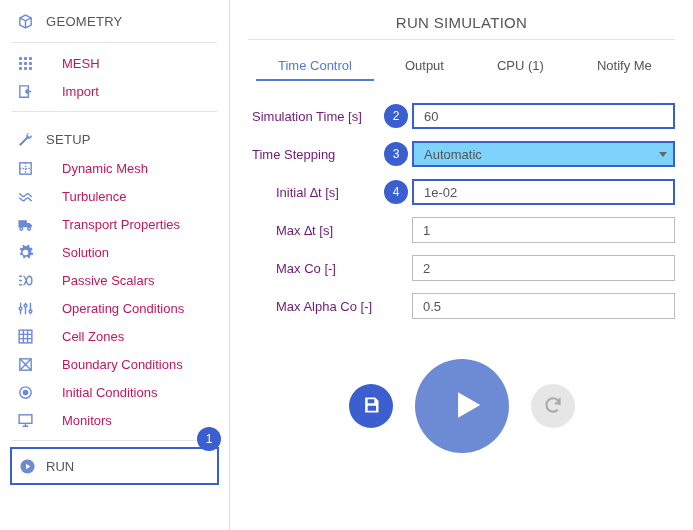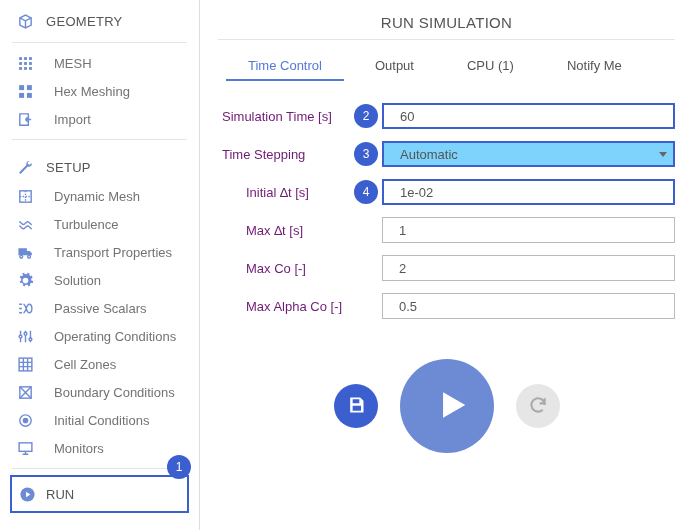--- a/index.html
+++ b/index.html
@@ -1,40 +1,40 @@
 <!DOCTYPE html>
 <html><head>
 <meta charset="utf-8">
 <style>
   * { box-sizing: border-box; margin:0; padding:0; }
   body { font-family: "Segoe UI", Arial, sans-serif; font-size:13px; color:#555; background:#fff; width:693px; height:530px; overflow:hidden; display:flex; }
-  .sidebar { width:200px; height:530px; border-right:1px solid #ddd; background:#fff; overflow:hidden; position:relative; }
+  .sidebar { width:230px; height:530px; border-right:1px solid #ddd; background:#fff; overflow:hidden; position:relative; }
   .sb-group { padding:12px 0 6px 16px; display:flex; align-items:center; gap:12px; font-weight:400; color:#555; }
   .sb-group .label { font-size:13px; letter-spacing:0.3px; }
-  .sb-item { padding:5px 0 5px 16px; display:flex; align-items:center; gap:20px; cursor:pointer; color:#737373; }
+  .sb-item { padding:5px 0 5px 16px; display:flex; align-items:center; gap:28px; cursor:pointer; color:#be185d; }
   .sb-icon { width:18px; height:18px; display:flex; align-items:center; justify-content:center; color:#6d8bd4; flex:0 0 18px; }
   .sb-icon svg { width:17px; height:17px; }
   .sb-divider { height:1px; background:#e4e4e4; margin:6px 12px; }
   .sb-run { margin:6px 10px; border:2px solid #3b5fcf; padding:8px 6px; display:flex; align-items:center; gap:10px; color:#555; cursor:pointer; position:relative; }
   .callout { width:24px; height:24px; border-radius:50%; background:#3b5fcf; color:#fff; display:flex; align-items:center; justify-content:center; font-size:12px; font-weight:500; position:absolute; }
   .callout.c1 { right:-4px; top:-22px; }
   .main { flex:1; padding:14px 18px 0 18px; position:relative; }
   .title { text-align:center; font-size:15px; font-weight:300; letter-spacing:0.3px; color:#555; margin-bottom:8px; }
   .hr { height:1px; background:#e4e4e4; margin-bottom:12px; }
   .tabs { display:flex; gap:9px; margin:0 0 22px 8px; }
   .tab { padding:6px 22px; cursor:pointer; color:#555; font-size:13px; border-bottom:2px solid transparent; }
   .tab.active { color:#5478d6; border-bottom:2px solid #5478d6; }
   .form-row { display:flex; align-items:center; margin-bottom:12px; position:relative; }
   .form-label { width:136px; padding-left:4px; color:#701a75; font-size:13px; }
   .form-label.indent { padding-left:28px; }
   .form-call { width:28px; position:relative; }
   .callout.inline { position:static; margin-right:6px; }
   .form-input { flex:1; position:relative; }
   input[type=text], select {
-    width:100%; height:26px; padding:2px 16px; font-size:13px; color:#555; border:1px solid #bbb; background:#fff;
+    width:100%; height:26px; padding:2px 10px; font-size:13px; color:#555; border:1px solid #bbb; background:#fff;
   }
   input.hl, select.hl { border:2px solid #3b5fcf; }
   select { appearance:none; -webkit-appearance:none; background:#7dd3fc; padding-right:22px; }
   .select-wrap { position:relative; }
   .select-wrap::after { content:""; position:absolute; right:8px; top:50%; margin-top:-2px; border-left:4px solid transparent; border-right:4px solid transparent; border-top:5px solid #666; pointer-events:none; }
   .actions { display:flex; align-items:center; justify-content:center; gap:22px; margin-top:40px; }
   .btn-save { width:44px; height:44px; border-radius:50%; background:#3b5fcf; display:flex; align-items:center; justify-content:center; cursor:pointer; }
   .btn-play { width:94px; height:94px; border-radius:50%; background:#6d8bd4; display:flex; align-items:center; justify-content:center; cursor:pointer; }
   .btn-refresh { width:44px; height:44px; border-radius:50%; background:#e6e6e6; display:flex; align-items:center; justify-content:center; cursor:pointer; color:#aaa; }
   .btn-play svg { margin-left:8px;}
@@ -67,31 +67,20 @@
           <rect x="17" y="10" width="4" height="4"></rect>
           <rect x="3" y="17" width="4" height="4"></rect>
           <rect x="10" y="17" width="4" height="4"></rect>
           <rect x="17" y="17" width="4" height="4"></rect>
         </svg>
       </span>
     <span>MESH</span>
   </div>
   <div class="sb-item">
     <span class="sb-icon">
-        <svg viewBox="0 0 24 24" fill="currentColor">
-          <rect x="3" y="3" width="7" height="7"></rect>
-          <rect x="14" y="3" width="7" height="7"></rect>
-          <rect x="3" y="14" width="7" height="7"></rect>
-          <rect x="14" y="14" width="7" height="7"></rect>
-        </svg>
-      </span>
-    <span>Hex Meshing</span>
-  </div>
-  <div class="sb-item">
-    <span class="sb-icon">
         <svg viewBox="0 0 24 24" fill="none" stroke="currentColor" stroke-width="2">
           <path d="M4 4h12v16H4z"></path>
           <path d="M20 12h-8m0 0l3-3m-3 3l3 3"></path>
         </svg>
       </span>
     <span>Import</span>
   </div>
 
   <div class="sb-divider"></div>
 

